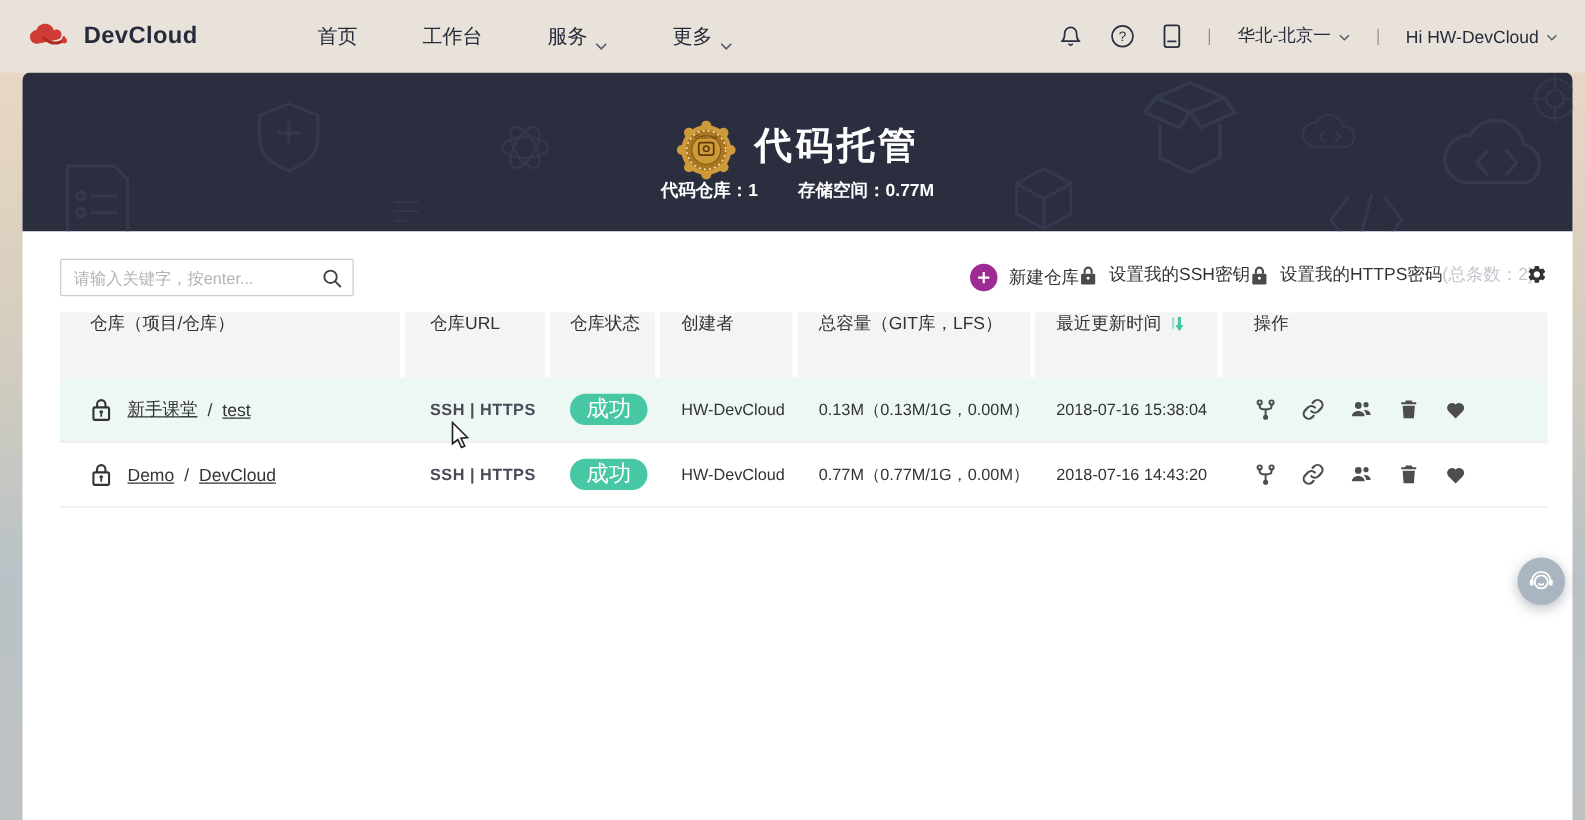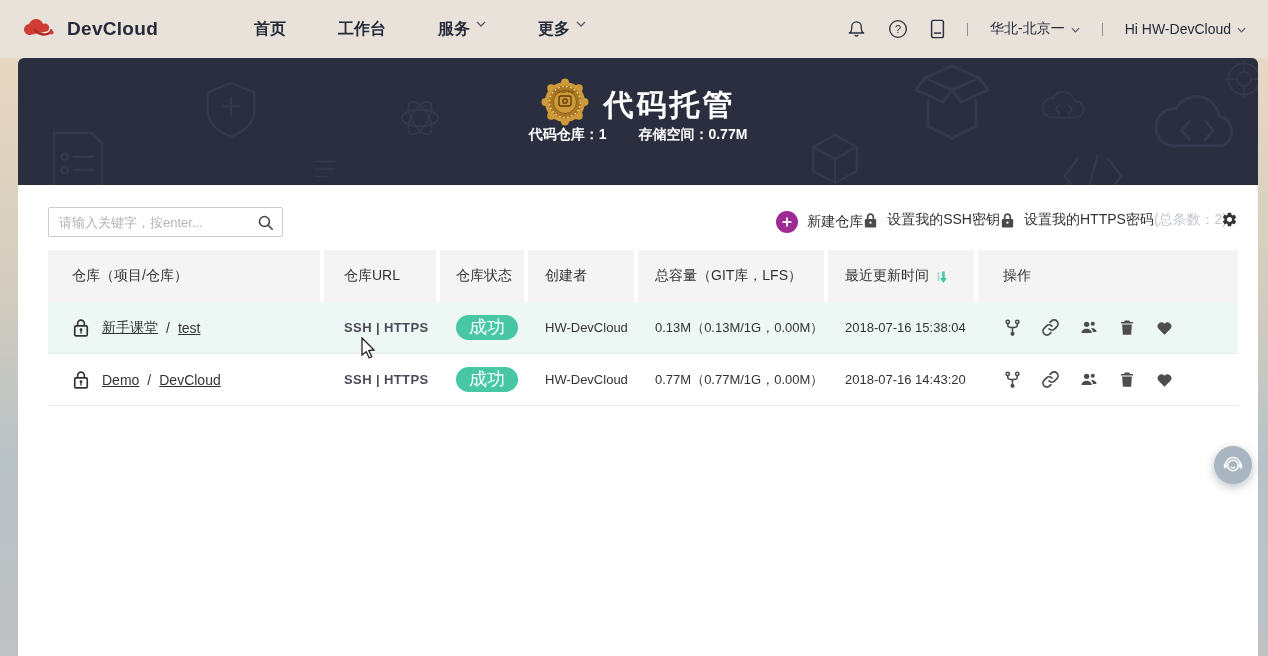--- a/index.html
+++ b/index.html
@@ -13,38 +13,38 @@
   
   .topnav {
     position: relative; z-index: 3;
     height: 58px; background: #e9e2da;
     display: flex; align-items: center; padding: 0 22px;
     color: #252b3a;
   }
   .brand { display:flex; align-items:center; gap:9px; margin-right:96px; }
   .brand-name { font-size:19px; font-weight:bold; letter-spacing:.3px; }
   .nav-items { display:flex; gap:52px; font-size:16px; }
-  .nav-item { display:flex; align-items:flex-start; gap:6px; cursor:pointer;font-weight:bold; }
+  .nav-item { display:flex; align-items:flex-end; gap:6px; cursor:pointer; }
   .nav-right { margin-left:auto; display:flex; align-items:center; gap:22px; font-size:14px; }
   .nav-icon { display:flex; align-items:center; cursor:pointer; }
   .v-div { width:1px; height:13px; background:#8f8f93; }
   .nav-drop { display:flex; align-items:center; gap:6px; cursor:pointer; }
   .chev { margin-top:2px; }
   
   .panel {
     position:absolute; left:18px; top:58px; width:1240px; height:598px;
     background:#ffffff; border-radius:6px 6px 0 0;
   }
   .banner {
     position:relative; height:127px; overflow:hidden;
     background:#2b2e3e; border-radius:6px 6px 0 0;
     color:#fff; text-align:center;
   }
   .pat { position:absolute; opacity:.65; }
-  .banner-head { position:relative; display:flex; align-items:flex-end; justify-content:center; gap:15px; padding-top:20px; }
+  .banner-head { position:relative; display:flex; align-items:flex-start; justify-content:center; gap:15px; padding-top:38px; }
   .banner-title { font-size:30px; font-weight:bold; letter-spacing:3px; }
   .banner-stats { position:relative; display:flex; justify-content:center; gap:32px; font-size:14px; font-weight:bold; }
   
   .content { padding: 22px 20px 0 30px; }
   .toolbar { display:flex; align-items:center; }
   .search-box { position:relative; width:235px; }
   .search-box input {
     width:235px; height:30px; border:1px solid #ccc; border-radius:2px;
     padding:0 32px 0 10px; font-size:13px; color:#333; outline:none;
     font-family:"Liberation Sans","DejaVu Sans",sans-serif;
@@ -56,21 +56,21 @@
   .plus-circle {
     width:22px; height:22px; border-radius:50%; background:#9e2b93;
     display:flex; align-items:center; justify-content:center;
   }
   .count { font-size:14px; color:#c3c7ce; white-space:nowrap; }
   .gear-btn { display:flex; align-items:center; cursor:pointer; margin-left:-6px; }
   
   .table { margin-top:13px; }
   .thead { display:flex; height:52px; }
   .th {
-    background:#f4f4f5; display:flex; align-items:center;
+    background:#f4f4f5; display:flex; align-items:flex-start;
     font-size:14px; color:#333; margin-right:4px; padding-left:20px;
   }
   .trow { display:flex; height:52px; align-items:center; border-bottom:1px solid #eaeaea; }
   .trow.hovered { background:#edf8f5; }
   .td { display:flex; align-items:center; margin-right:4px; padding-left:20px; }
   .c1 { width:272px; padding-left:24px; }
   .c2 { width:112px; }
   .c3 { width:84px;  padding-left:16px; }
   .c4 { width:106px; padding-left:17px; }
   .c5 { width:186px; padding-left:17px; }

